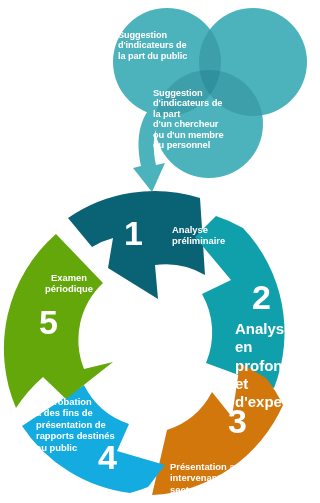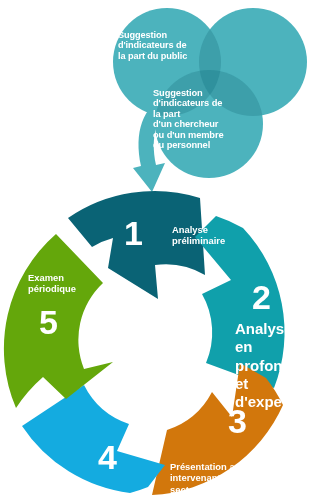--- a/index.html
+++ b/index.html
@@ -47,21 +47,21 @@
   #num-2{left:252px;top:280px;font-size:34px;}
   #lbl-2{left:235px;top:320px;width:75px;font-size:15px;}
   
   #num-3{left:228px;top:404px;font-size:34px;}
   #lbl-3{left:170px;top:428px;width:100px;font-size:9.4px;margin-top:33px;}
   
   #num-4{left:98px;top:440px;font-size:34px;}
   #lbl-4{left:36px;top:396px;width:84px;font-size:9.4px;}
   
   #num-5{left:39px;top:305px;font-size:34px;}
-  #lbl-5{left:28px;top:272px;width:82px;font-size:9.4px;}
+  #lbl-5{left:28px;top:272px;width:82px;font-size:9.4px;text-align:center;}
 </style>
 </head>
 <body>
 
 <div id="stage">
 
   <svg id="figure" viewBox="0 0 310 503" xmlns="http://www.w3.org/2000/svg">
 
     <defs>
       <clipPath id="clipA">
@@ -194,16 +194,21 @@
 
   <div class="seg-label" id="lbl-1">Analyse
 préliminaire</div>
   <div class="seg-label" id="lbl-2">Analyse en
 profondeur
 et d'experts</div>
   <div class="seg-label" id="lbl-3">Présentation aux
 intervenants sectoriels
 externes à des
 fins de rétroaction</div>
+  <div class="seg-label" id="lbl-4">Approbation
+à des fins de
+présentation de
+rapports destinés
+au public</div>
   <div class="seg-label" id="lbl-5">Examen
 périodique</div>
 
 </div>
 
 </body></html>

